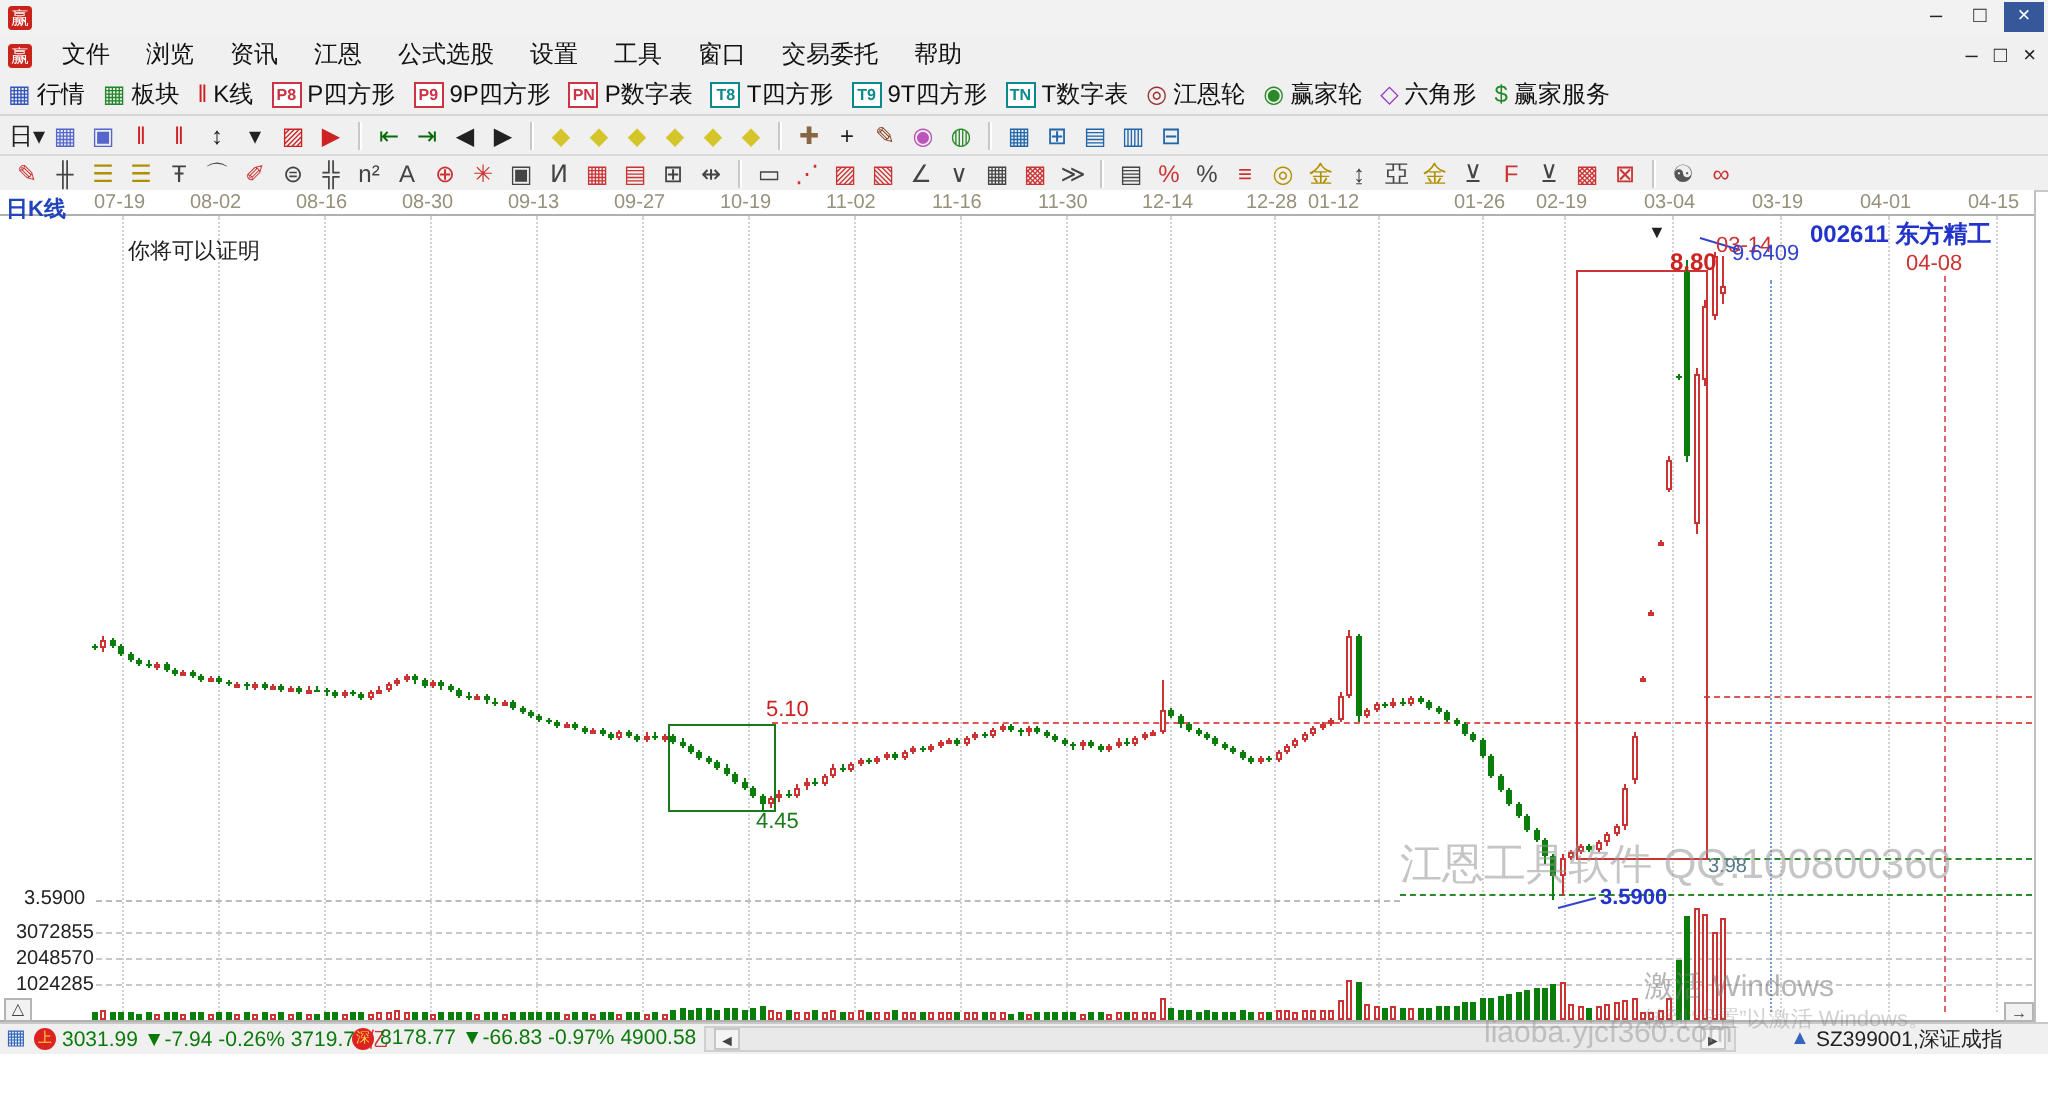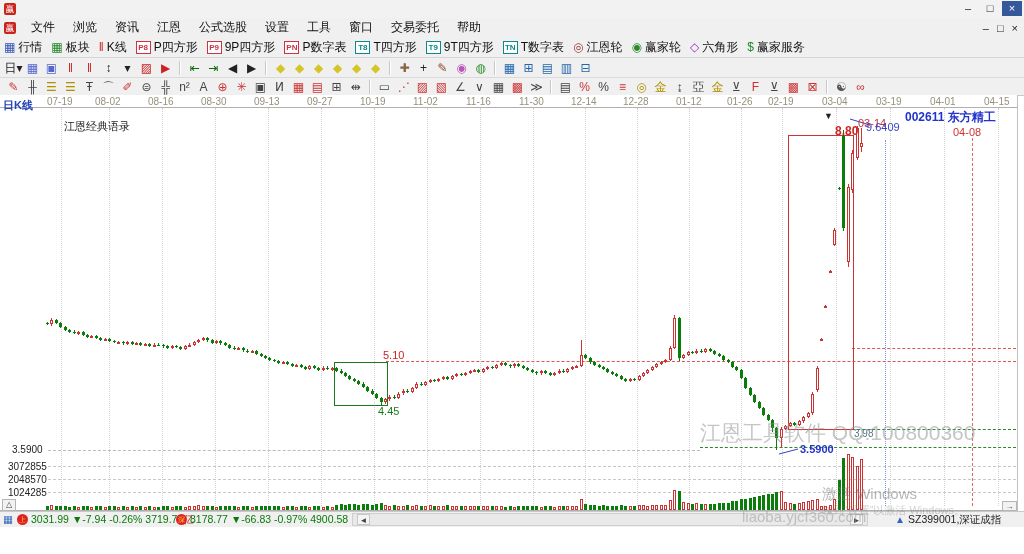--- a/index.html
+++ b/index.html
@@ -265,21 +265,21 @@
       <div class="datelbl" style="left: 413px; top: 96px;">11-02</div>
       <div class="gridv" style="left: 480px; top: 108px; height: 398px;"></div>
       <div class="datelbl" style="left: 466px; top: 96px;">11-16</div>
       <div class="gridv" style="left: 533px; top: 108px; height: 398px;"></div>
       <div class="datelbl" style="left: 519px; top: 96px;">11-30</div>
       <div class="gridv" style="left: 585px; top: 108px; height: 398px;"></div>
       <div class="datelbl" style="left: 571px; top: 96px;">12-14</div>
       <div class="gridv" style="left: 637px; top: 108px; height: 398px;"></div>
       <div class="datelbl" style="left: 623px; top: 96px;">12-28</div>
       <div class="gridv" style="left: 689px; top: 108px; height: 398px;"></div>
-      <div class="datelbl" style="left: 676px; top: 96px;">01-12</div>
+      <div class="datelbl" style="left: 654px; top: 96px;">01-12</div>
       <div class="gridv" style="left: 741px; top: 108px; height: 398px;"></div>
       <div class="datelbl" style="left: 727px; top: 96px;">01-26</div>
       <div class="gridv" style="left: 782px; top: 108px; height: 398px;"></div>
       <div class="datelbl" style="left: 768px; top: 96px;">02-19</div>
       <div class="gridv" style="left: 836px; top: 108px; height: 398px;"></div>
       <div class="datelbl" style="left: 822px; top: 96px;">03-04</div>
       <div class="gridv" style="left: 890px; top: 108px; height: 398px;"></div>
       <div class="datelbl" style="left: 876px; top: 96px;">03-19</div>
       <div class="gridv" style="left: 944px; top: 108px; height: 398px;"></div>
       <div class="datelbl" style="left: 930px; top: 96px;">04-01</div>
@@ -843,21 +843,21 @@
       <div class="wick" style="left: 852px; top: 149.9px; width: 1px; height: 43.1px; background: rgb(204, 51, 51);"></div>
       <div class="cbody" style="left: 851px; top: 153.4px; width: 3px; height: 36.6px; box-sizing: border-box; border: 1px solid rgb(204, 51, 51); background: rgb(255, 255, 255);"></div>
       <div class="vbar" style="left: 851px; top: 456.7px; width: 3px; height: 53.3px; box-sizing: border-box; border: 1px solid rgb(204, 51, 51); background: rgb(255, 255, 255);"></div>
       <div class="wick" style="left: 857px; top: 126.3px; width: 1px; height: 34.2px; background: rgb(204, 51, 51);"></div>
       <div class="cbody" style="left: 856px; top: 128px; width: 3px; height: 29.5px; box-sizing: border-box; border: 1px solid rgb(204, 51, 51); background: rgb(255, 255, 255);"></div>
       <div class="vbar" style="left: 856px; top: 465.6px; width: 3px; height: 44.4px; box-sizing: border-box; border: 1px solid rgb(204, 51, 51); background: rgb(255, 255, 255);"></div>
       <div class="wick" style="left: 861px; top: 128px; width: 1px; height: 23.6px; background: rgb(204, 51, 51);"></div>
       <div class="cbody" style="left: 860px; top: 142.8px; width: 3px; height: 4.7px; box-sizing: border-box; border: 1px solid rgb(204, 51, 51); background: rgb(255, 255, 255);"></div>
       <div class="vbar" style="left: 860px; top: 459.2px; width: 3px; height: 50.8px; box-sizing: border-box; border: 1px solid rgb(204, 51, 51); background: rgb(255, 255, 255);"></div>
       <div class="lbl" style="left: 3px; top: 99px; color: rgb(34, 68, 187); font-size: 11px; font-weight: bold; z-index: 7;">日K线</div>
-      <div class="lbl" style="left: 64px; top: 120px; color: rgb(34, 34, 34); font-size: 11px; z-index: 7;">江恩经典语录</div>
+      <div class="lbl" style="left: 64px; top: 120px; color: rgb(34, 34, 34); font-size: 11px; z-index: 7;">你将可以证明</div>
       <div class="lbl" style="left: 824px; top: 112px; color: rgb(34, 34, 34); font-size: 9px; z-index: 7;">▼</div>
       <div class="lbl" style="left: 905px; top: 111px; color: rgb(34, 51, 204); font-size: 12px; font-weight: bold; z-index: 7;">002611 东方精工</div>
       <div class="lbl" style="left: 953px; top: 126px; color: rgb(204, 51, 51); font-size: 11px; z-index: 7;">04-08</div>
       <div class="lbl" style="left: 858px; top: 117px; color: rgb(204, 51, 51); font-size: 11px; z-index: 7;">03-14</div>
       <div class="lbl" style="left: 866px; top: 121px; color: rgb(51, 68, 204); font-size: 11px; z-index: 7;">9.6409</div>
       <div class="lbl" style="left: 835px; top: 125px; color: rgb(204, 34, 34); font-size: 12px; font-weight: bold; z-index: 7;">8.80</div>
       <div class="lbl" style="left: 383px; top: 349px; color: rgb(204, 34, 34); font-size: 11px; z-index: 7;">5.10</div>
       <div class="lbl" style="left: 378px; top: 405px; color: rgb(26, 122, 26); font-size: 11px; z-index: 7;">4.45</div>
       <div class="lbl" style="left: 800px; top: 443px; color: rgb(34, 51, 204); font-size: 11px; font-weight: bold; z-index: 7;">3.5900</div>
       <div class="lbl" style="left: 854px; top: 428px; color: rgb(85, 119, 136); font-size: 10px; z-index: 7;">3.98</div>

